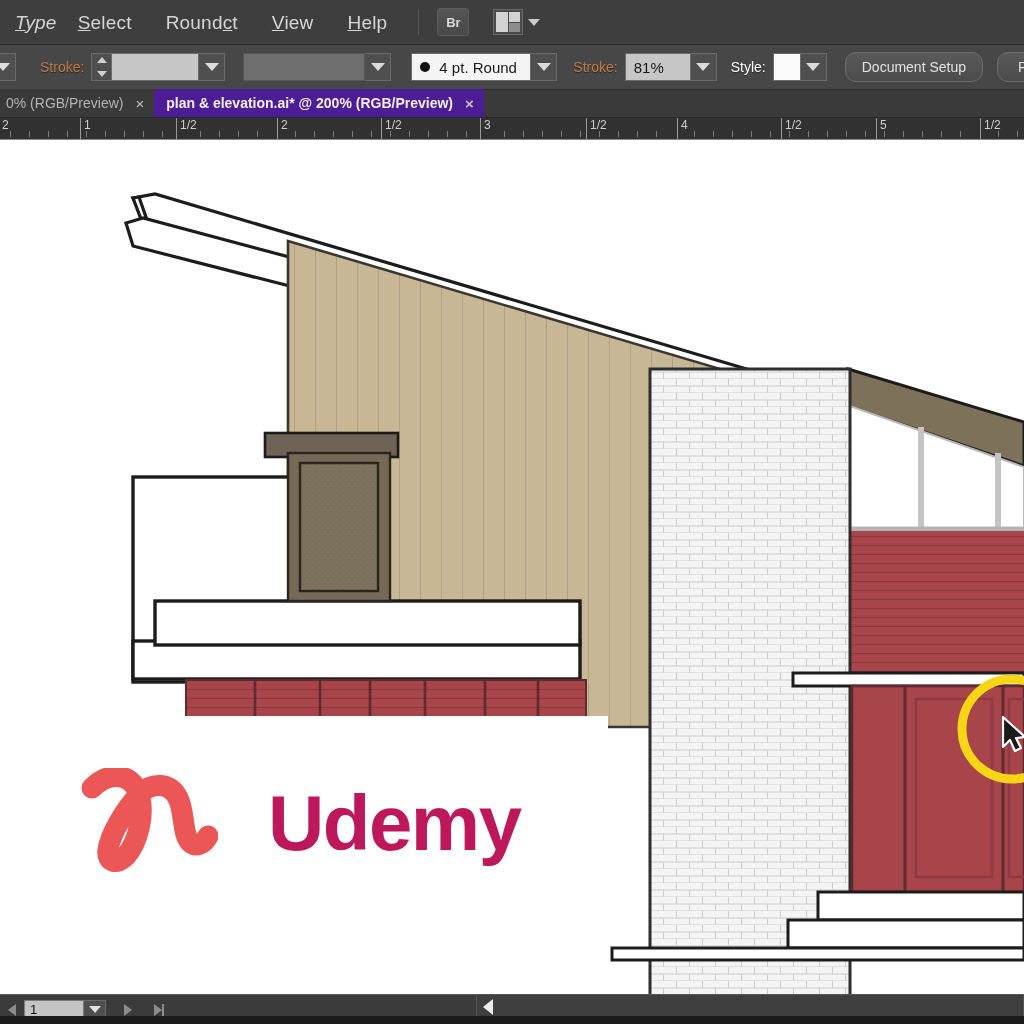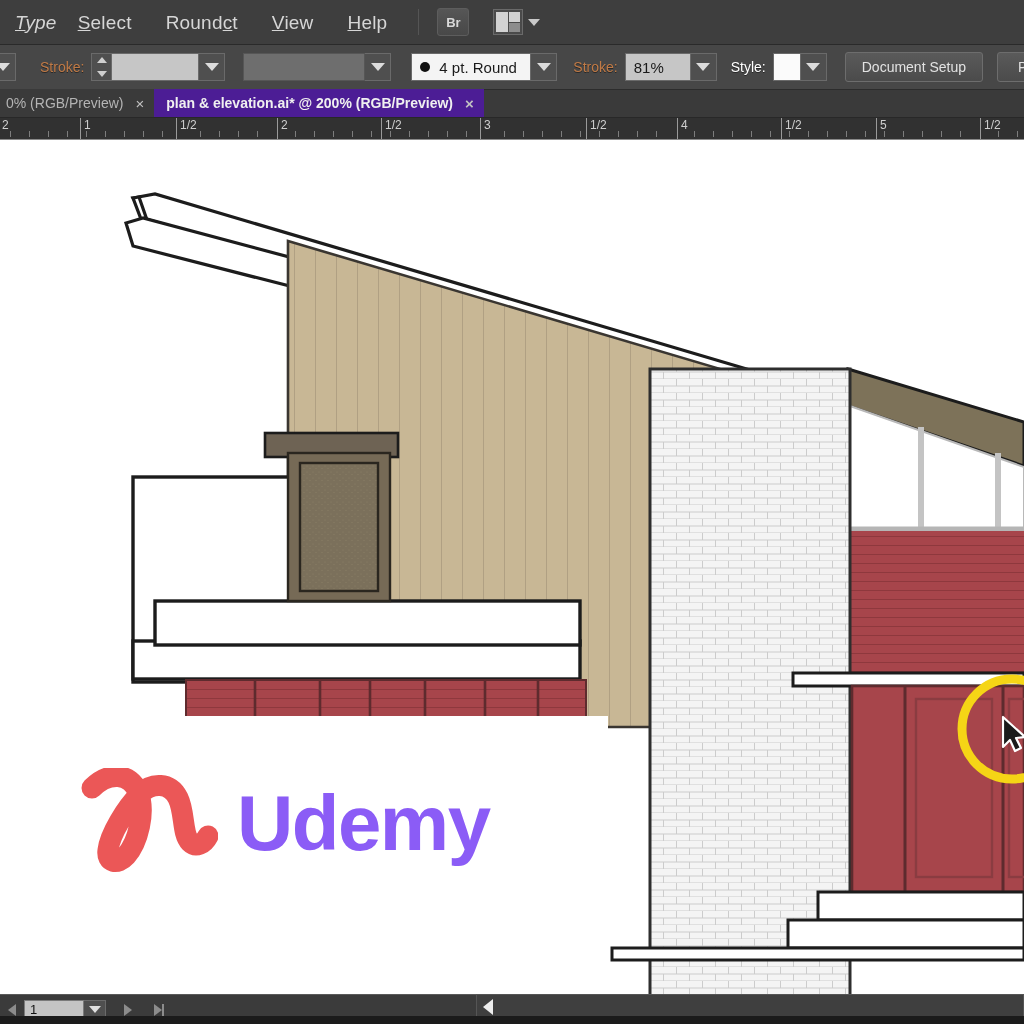--- a/index.html
+++ b/index.html
@@ -108,21 +108,21 @@
   }
   .cap-dot {
     width: 10px; height: 10px; border-radius: 50%; background: #111; margin-right: 9px;
   }
   .swatch-white {
     width: 28px; height: 28px; background: #fbfbfb; border: 1px solid #6a6a6a;
   }
   .pillbtn {
     height: 30px; padding: 0 16px;
     background: linear-gradient(#5a5a5a,#4b4b4b);
-    border: 1px solid #6d6d6d; border-radius: 3px;
+    border: 1px solid #6d6d6d; border-radius: 11px;
     color: #e2e2e2; font-size: 14px;
     display: flex; align-items: center; justify-content: center;
     white-space: nowrap;
   }
   .grp { display: flex; align-items: center; }
 
   
   .tabbar {
     position: absolute; left: 0; top: 90px; width: 1024px; height: 28px;
     background: #3a3a3a; display: flex; align-items: flex-end;
@@ -156,22 +156,22 @@
   }
   .canvas svg { display: block; }
 
   
   .watermark {
     position: absolute; left: 0; top: 716px; width: 608px; height: 214px;
     background: #ffffff; display: flex; align-items: center;
   }
   .wm-inner { display: flex; align-items: center; padding-left: 78px; }
   .wm-text {
-    font-size: 78px; font-weight: bold; color: #8b5cf6;
-    letter-spacing: -1.5px; margin-left: 19px; line-height: 1;
+    font-size: 78px; font-weight: bold; color: #be185d;
+    letter-spacing: -1.5px; margin-left: 50px; line-height: 1;
   }
 
   
   .statusbar {
     position: absolute; left: 0; top: 994px; width: 1024px; height: 30px;
     background: #3b3b3b; display: flex; align-items: center;
     border-top: 1px solid #5a5a5a;
   }
   .sb-arrow {
     width: 0; height: 0; margin: 0 8px;

